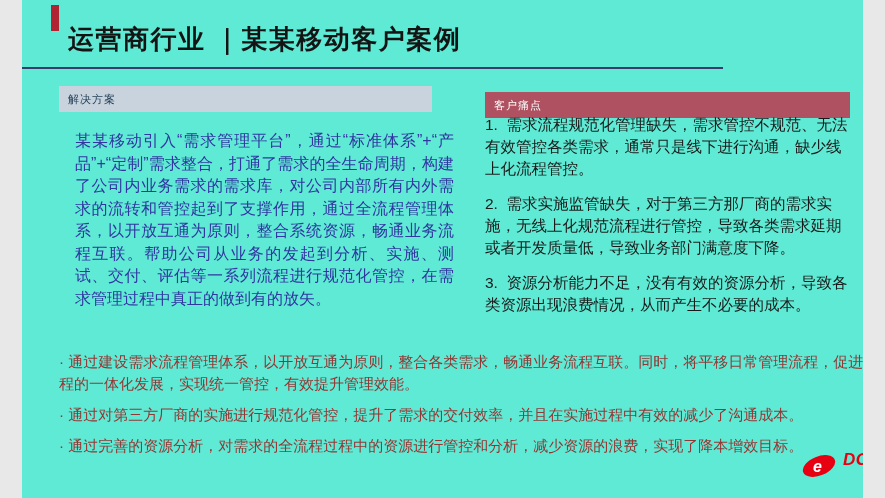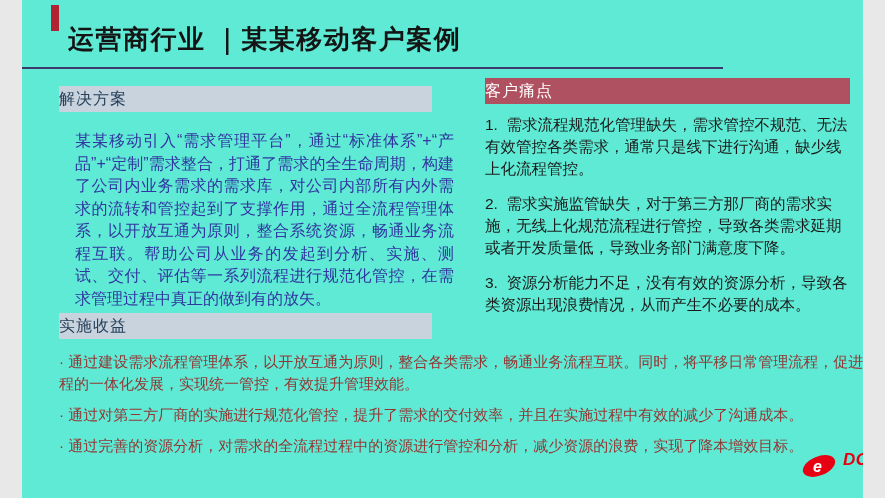--- a/index.html
+++ b/index.html
@@ -28,26 +28,27 @@
   .title-underline {
     position:absolute; left:0; top:67px;
     width:701px; height:2px;
     background:#3A3A6B;
   }
 
   
   .hdr {
     position:absolute;
     height:26px; line-height:26px;
+    padding-left:9px;
     box-sizing:border-box;
-    font-size:16px;
+    font-size:11px;
     letter-spacing:1px;
   }
   .hdr-solution { left:37px;  top:86px;  width:373px; background:#C8D3DD; color:#27415A; }
-  .hdr-pain     { left:463px; top:78px;  width:365px; background:#B05161; color:#FFFFFF; }
+  .hdr-pain     { left:463px; top:92px;  width:365px; background:#B05161; color:#FFFFFF; }
   .hdr-benefit  { left:37px;  top:313px; width:373px; background:#C8D3DD; color:#27415A; }
 
   
   .solution-body {
     position:absolute; left:37px; top:114px;
     width:379px;
     margin:16px;
     font-size:16px; line-height:22.5px;
     color:#3136A0;
     text-align:justify;
@@ -100,21 +101,20 @@
   <div class="hdr hdr-solution">解决方案</div>
   <p class="solution-body">某某移动引入“需求管理平台”，通过“标准体系”+“产品”+“定制”需求整合，打通了需求的全生命周期，构建了公司内业务需求的需求库，对公司内部所有内外需求的流转和管控起到了支撑作用，通过全流程管理体系，以开放互通为原则，整合系统资源，畅通业务流程互联。帮助公司从业务的发起到分析、实施、测试、交付、评估等一系列流程进行规范化管控，在需求管理过程中真正的做到有的放矢。</p>
 
   <div class="hdr hdr-pain">客户痛点</div>
   <div class="pain-body">
     <p>1.&nbsp; 需求流程规范化管理缺失，需求管控不规范、无法有效管控各类需求，通常只是线下进行沟通，缺少线上化流程管控。</p>
     <p>2.&nbsp; 需求实施监管缺失，对于第三方那厂商的需求实施，无线上化规范流程进行管控，导致各类需求延期或者开发质量低，导致业务部门满意度下降。</p>
     <p>3.&nbsp; 资源分析能力不足，没有有效的资源分析，导致各类资源出现浪费情况，从而产生不必要的成本。</p>
   </div>
 
-  <div class="hdr hdr-benefit">实施收益</div>
   <div class="benefits-list">
     <p>· 通过建设需求流程管理体系，以开放互通为原则，整合各类需求，畅通业务流程互联。同时，将平移日常管理流程，促进流程的一体化发展，实现统一管控，有效提升管理效能。</p>
     <p>· 通过对第三方厂商的实施进行规范化管控，提升了需求的交付效率，并且在实施过程中有效的减少了沟通成本。</p>
     <p>· 通过完善的资源分析，对需求的全流程过程中的资源进行管控和分析，减少资源的浪费，实现了降本增效目标。</p>
   </div>
 
   <div class="logo">
     <span>
       <svg width="38" height="30" viewBox="0 0 38 30" aria-hidden="true">
         <ellipse cx="19" cy="15" rx="17" ry="9.5" fill="#E60012" transform="rotate(-22 19 15)"></ellipse>

